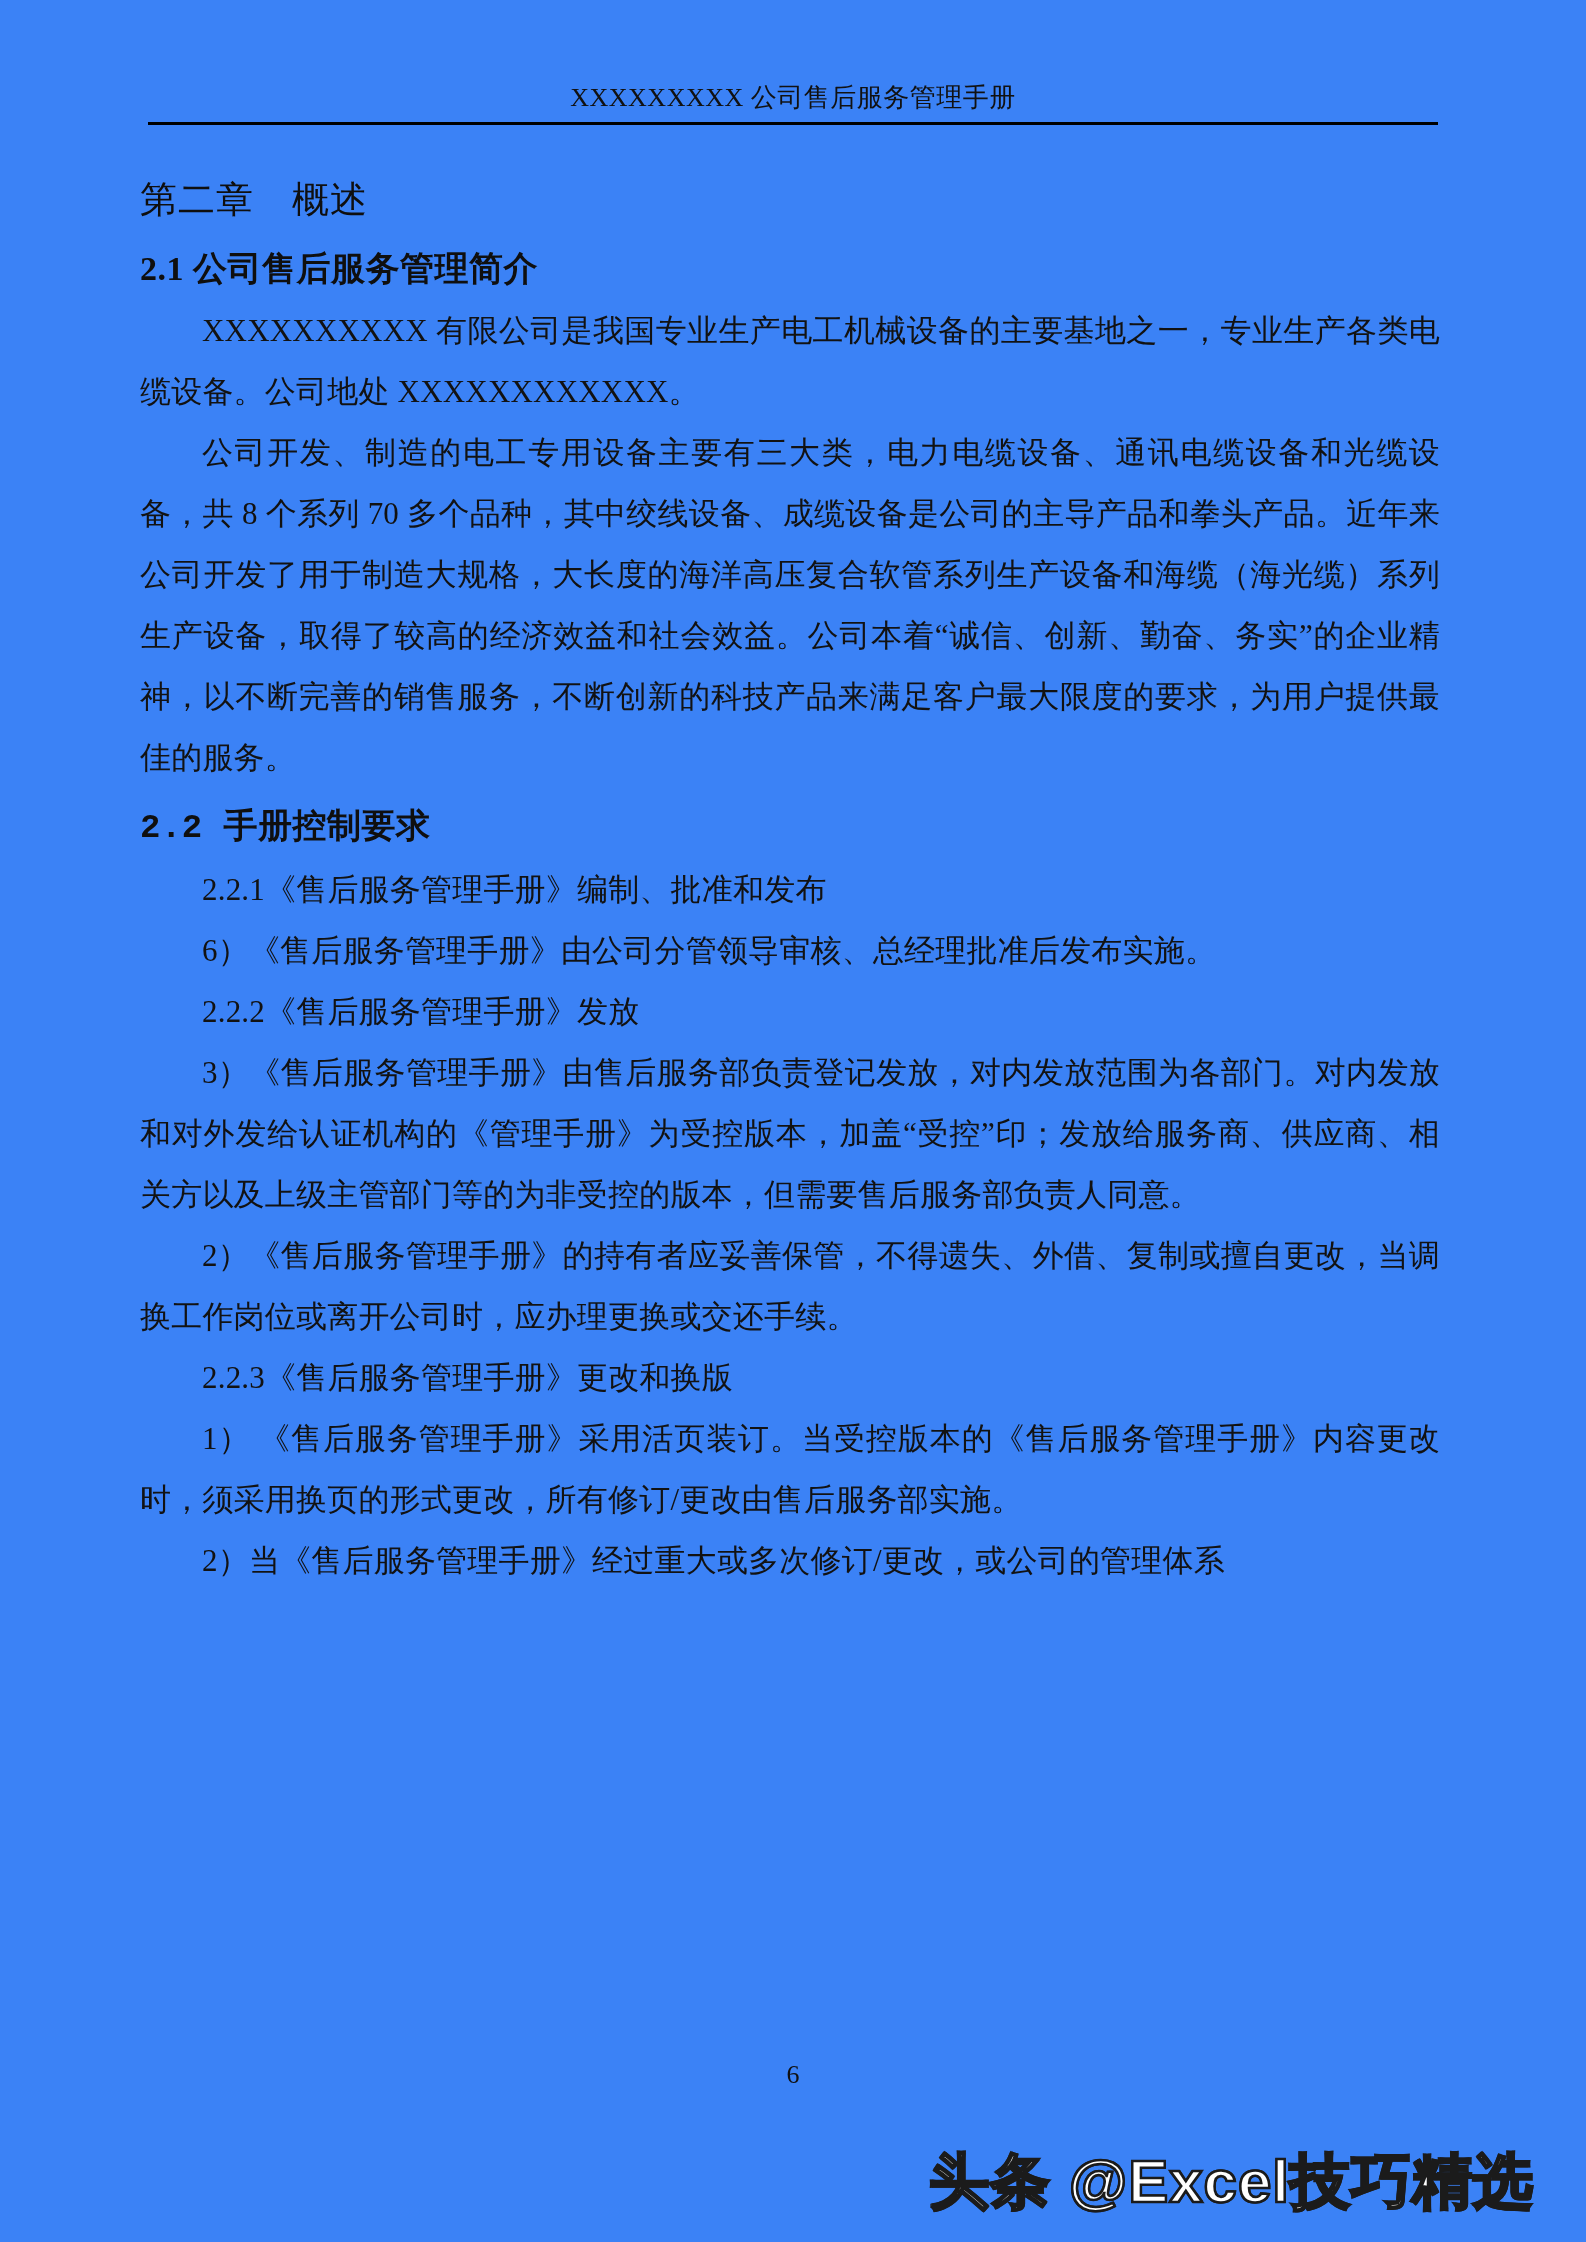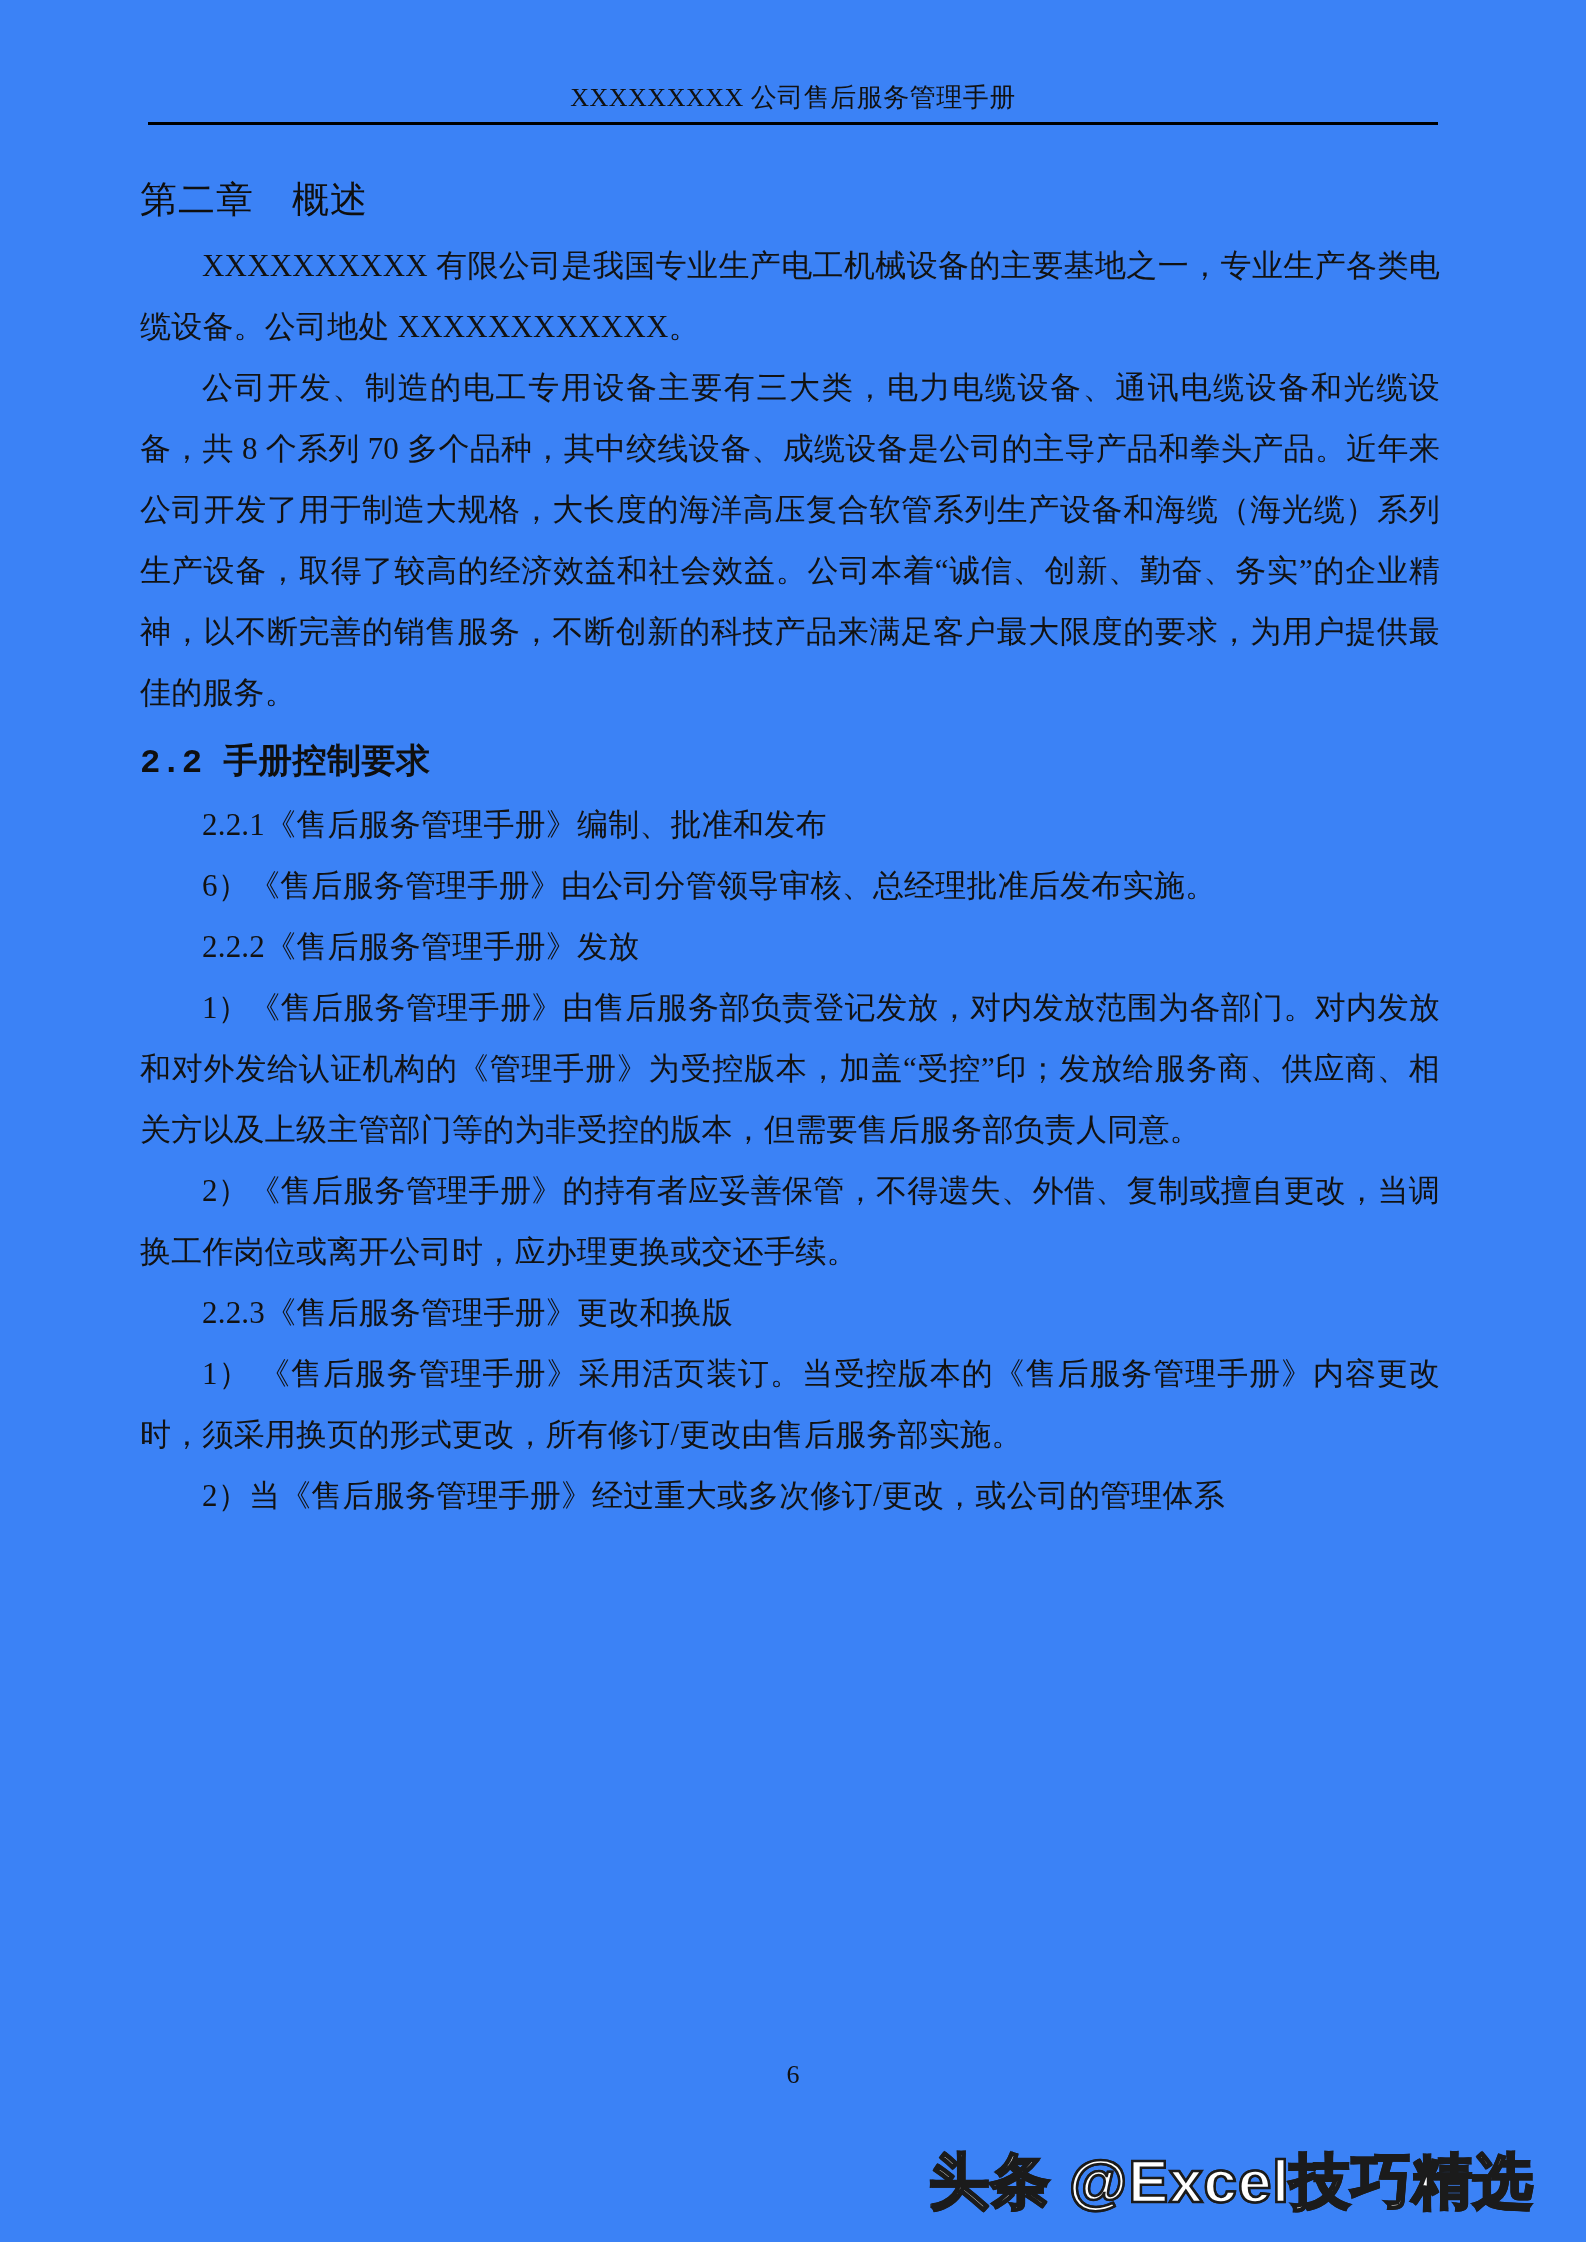--- a/index.html
+++ b/index.html
@@ -137,31 +137,32 @@
     <div class="header-title">XXXXXXXXX 公司售后服务管理手册</div>
     <div class="header-rule"></div>
   </div>
 
   <div class="content">
 
     <div class="chapter-title">
       <span>第二章</span><span class="gap"></span><span>概述</span>
     </div>
 
+    <h2 class="sec-h1 serif-num">2.1 公司售后服务管理简介</h2>
 
     <p class="body">XXXXXXXXXX 有限公司是我国专业生产电工机械设备的主要基地之一，专业生产各类电缆设备。公司地处 XXXXXXXXXXXX。</p>
 
     <p class="body">公司开发、制造的电工专用设备主要有三大类，电力电缆设备、通讯电缆设备和光缆设备，共 8 个系列 70 多个品种，其中绞线设备、成缆设备是公司的主导产品和拳头产品。近年来公司开发了用于制造大规格，大长度的海洋高压复合软管系列生产设备和海缆（海光缆）系列生产设备，取得了较高的经济效益和社会效益。公司本着“诚信、创新、勤奋、务实”的企业精神，以不断完善的销售服务，不断创新的科技产品来满足客户最大限度的要求，为用户提供最佳的服务。</p>
 
     <h2 class="sec-h1">2.2 手册控制要求</h2>
 
     <p class="item">2.2.1《售后服务管理手册》编制、批准和发布</p>
     <p class="item">6）《售后服务管理手册》由公司分管领导审核、总经理批准后发布实施。</p>
     <p class="item">2.2.2《售后服务管理手册》发放</p>
-    <p class="item">1）《售后服务管理手册》由售后服务部负责登记发放，对内发放范围为各部门。对内发放和对外发给认证机构的《管理手册》为受控版本，加盖“受控”印；发放给服务商、供应商、相关方以及上级主管部门等的为非受控的版本，但需要售后服务部负责人同意。</p>
+    <p class="item">3）《售后服务管理手册》由售后服务部负责登记发放，对内发放范围为各部门。对内发放和对外发给认证机构的《管理手册》为受控版本，加盖“受控”印；发放给服务商、供应商、相关方以及上级主管部门等的为非受控的版本，但需要售后服务部负责人同意。</p>
     <p class="item">2）《售后服务管理手册》的持有者应妥善保管，不得遗失、外借、复制或擅自更改，当调换工作岗位或离开公司时，应办理更换或交还手续。</p>
     <p class="item">2.2.3《售后服务管理手册》更改和换版</p>
     <p class="item">1） 《售后服务管理手册》采用活页装订。当受控版本的《售后服务管理手册》内容更改时，须采用换页的形式更改，所有修订/更改由售后服务部实施。</p>
     <p class="item">2）当《售后服务管理手册》经过重大或多次修订/更改，或公司的管理体系</p>
 
   </div>
 
   <div class="page-number">6</div>
 
   <div class="watermark">头条 @Excel技巧精选</div>

